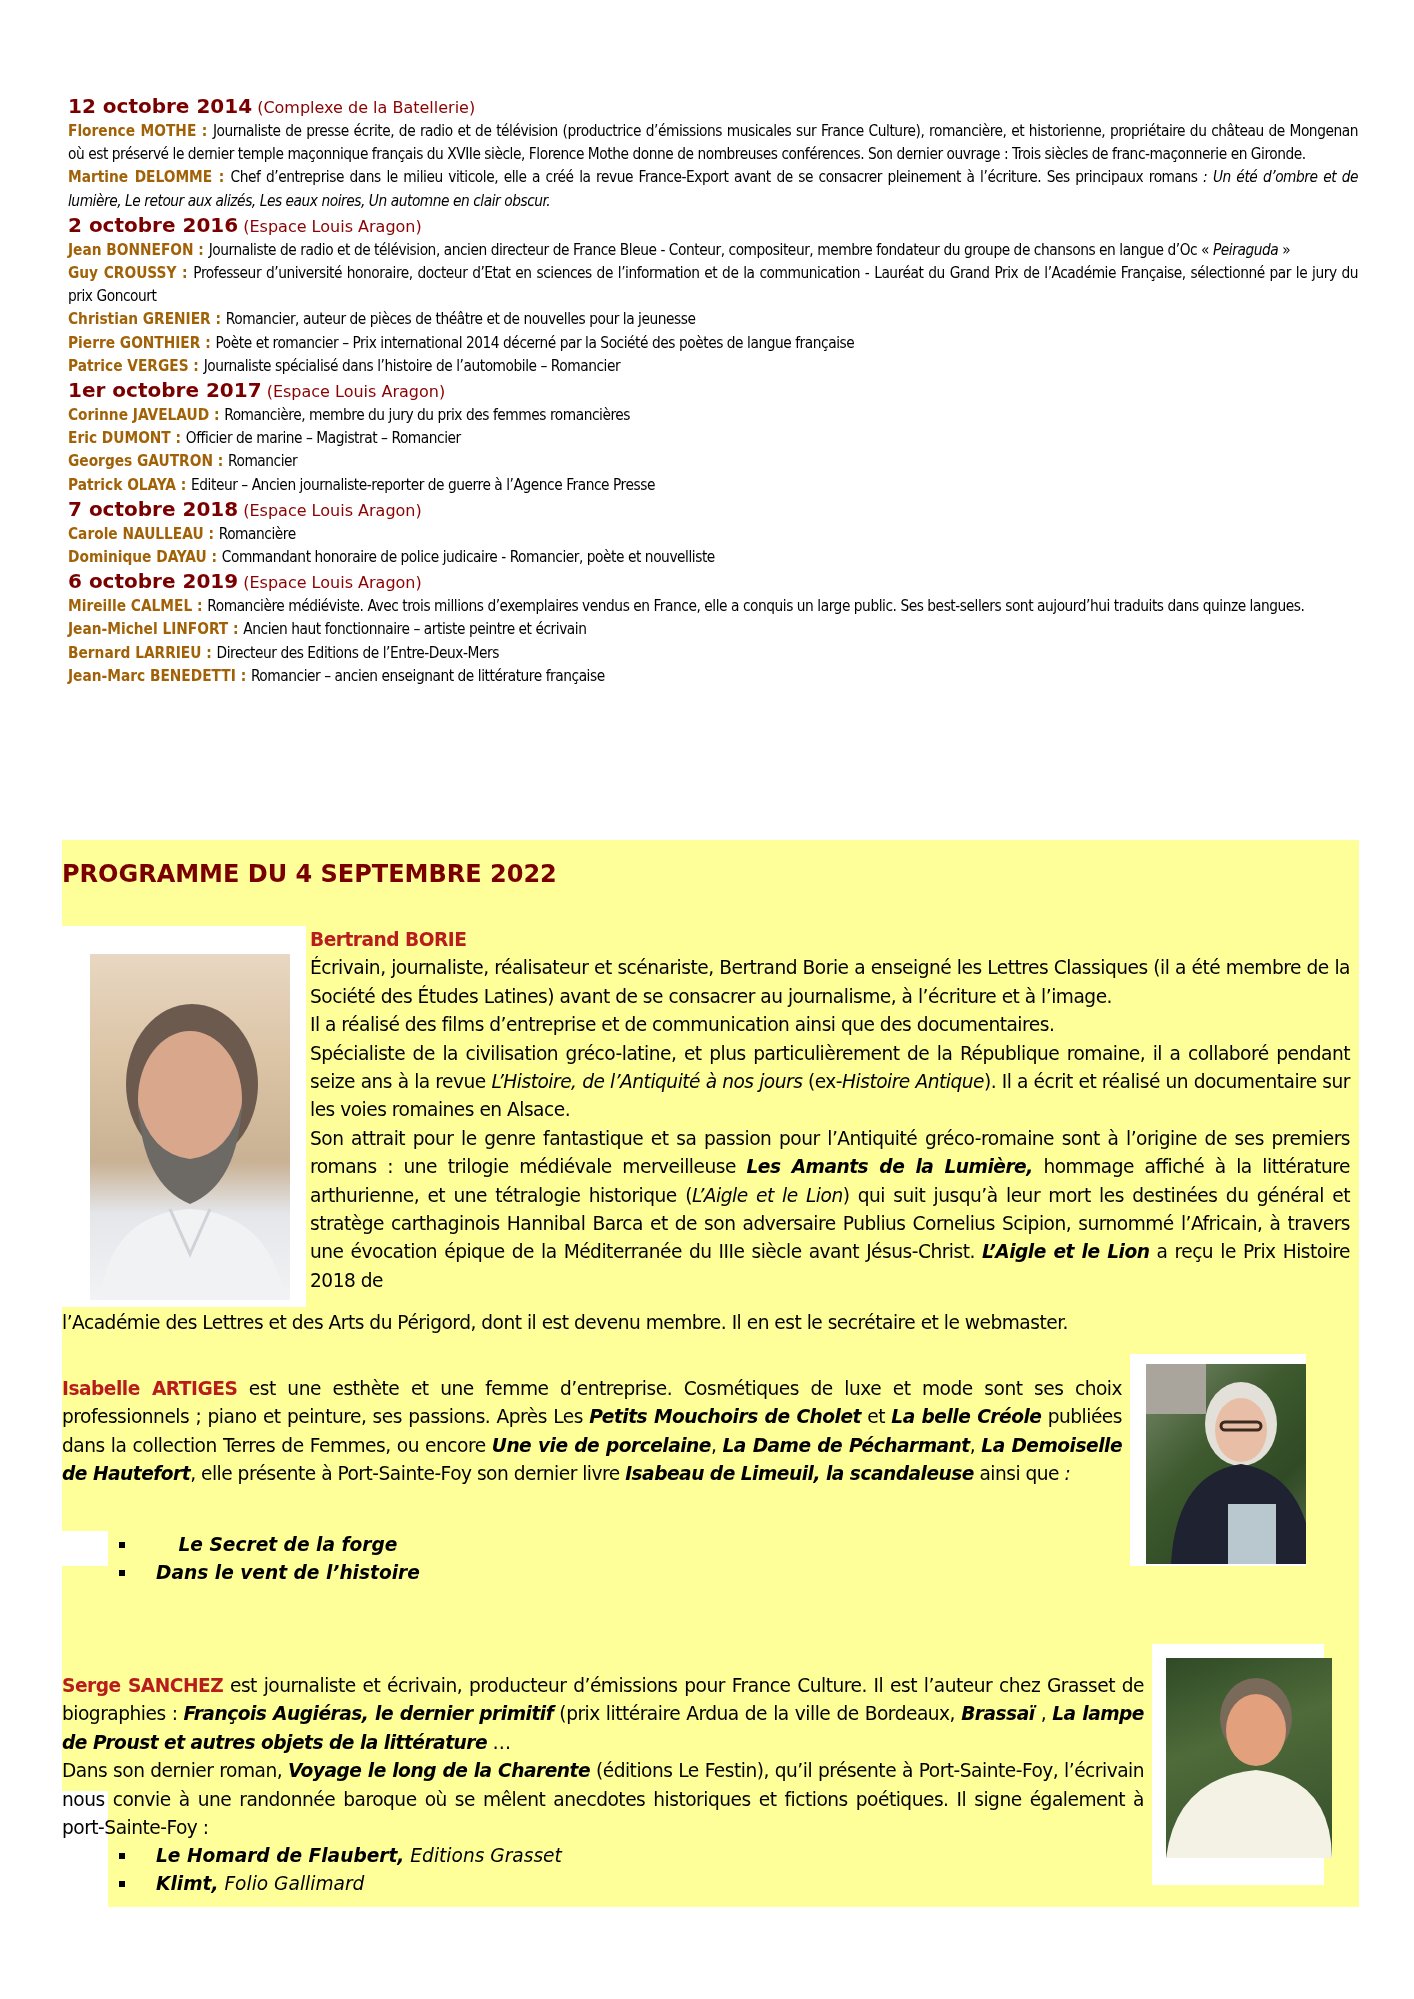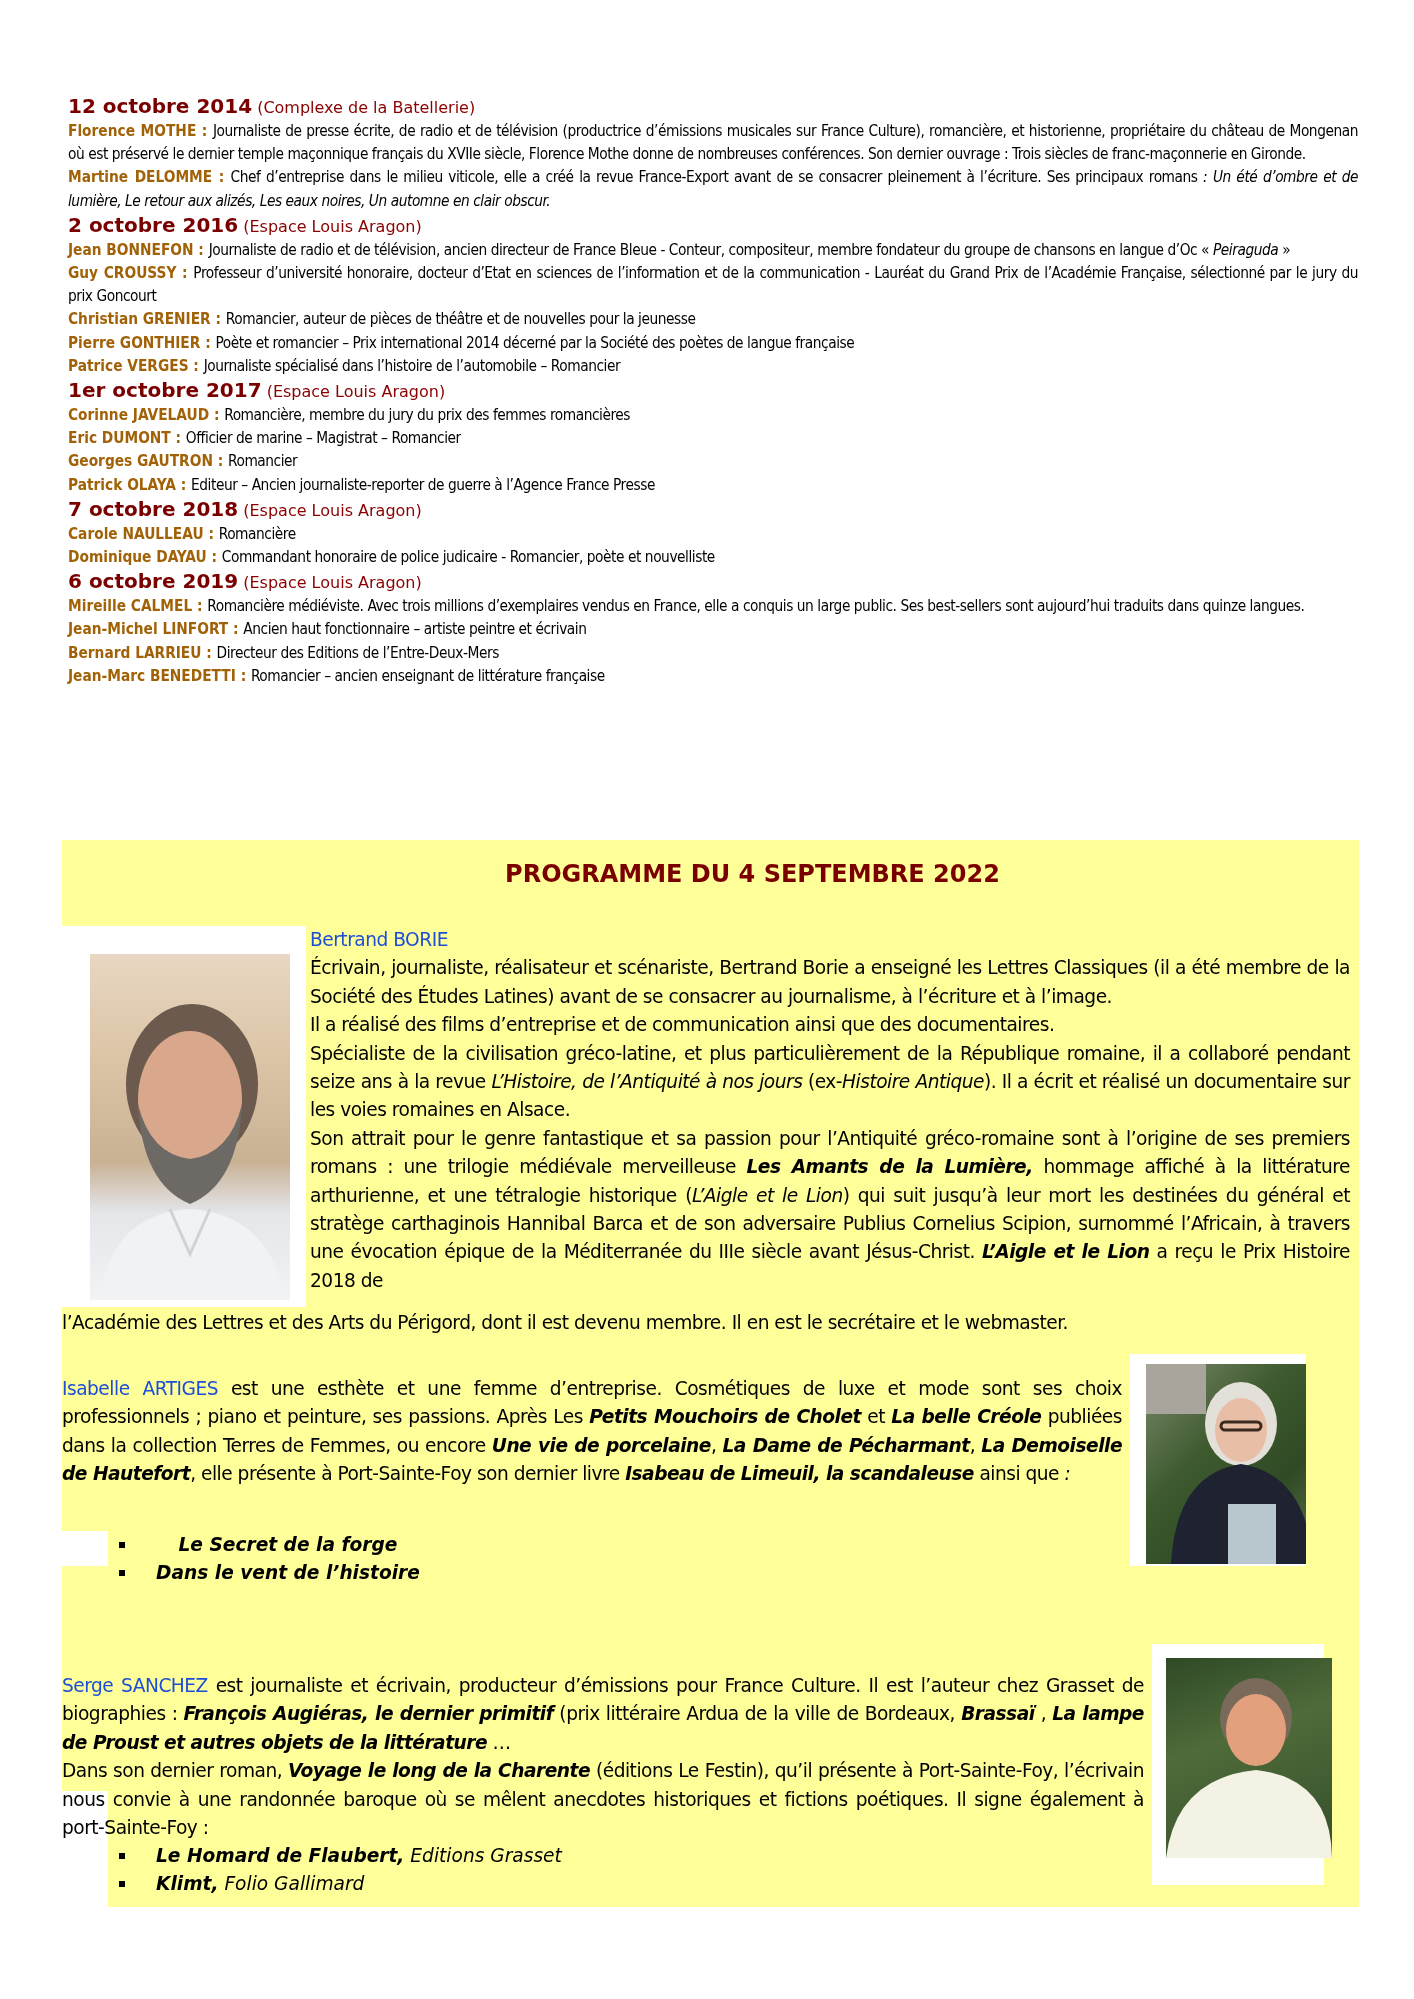--- a/index.html
+++ b/index.html
@@ -9,25 +9,25 @@
     .history .date-line { font-size: 20px; line-height: 24px; }
     .date { color: #7a0000; font-weight: bold; }
     .venue { color: #8b0000; font-size: 16px; font-weight: normal; }
     .name { color: #a16207; font-weight: bold; }
     .entry { margin: 0; font-stretch: condensed; }
     .entry .desc { letter-spacing: -0.45px; }
     .ital { font-style: italic; }
 
     .programme { position: absolute; left: 62px; top: 840px; width: 1297px; height: 1081px; }
     .yellow { background: #ffff99; position: absolute; }
-    .prog-title { position: absolute; left: 0; top: 0; width: 100%; height: 86px; text-align: center; font-family: "DejaVu Sans", sans-serif; font-weight: bold; font-size: 24px; color: #7a0000; line-height: 68px; padding-left: 42px; }
+    .prog-title { position: absolute; left: 0; top: 0; width: 100%; height: 86px; text-align: left; font-family: "DejaVu Sans", sans-serif; font-weight: bold; font-size: 24px; color: #7a0000; line-height: 68px; }
     .photo { position: absolute; background: #ffffff; }
     .photo .inner { position: absolute; }
     .bio { font-family: "DejaVu Sans", sans-serif; font-size: 18.6px; line-height: 28.4px; text-align: justify; position: absolute; letter-spacing: -0.5px; }
-    .author { color: #1d4ed8; font-weight: normal; }
+    .author { color: #b91c1c; font-weight: bold; }
     .bi { font-weight: bold; font-style: italic; text-align: center; }
     ul.books { list-style: none; margin: 0; padding: 0; position: absolute; font-family: "DejaVu Sans", sans-serif; font-size: 18.6px; line-height: 28.4px; }
     ul.books li { position: relative; padding-left: 44px; }
     ul.books li::before { content: ""; position: absolute; left: 7px; top: 11px; width: 6px; height: 6px; background: #000; }
   </style>
 </head>
 <body>
 
 <div class="page history" id="history">
     <div class="date-line"><span class="date">12 octobre 2014</span><span class="venue"> (Complexe de la Batellerie)</span></div>

